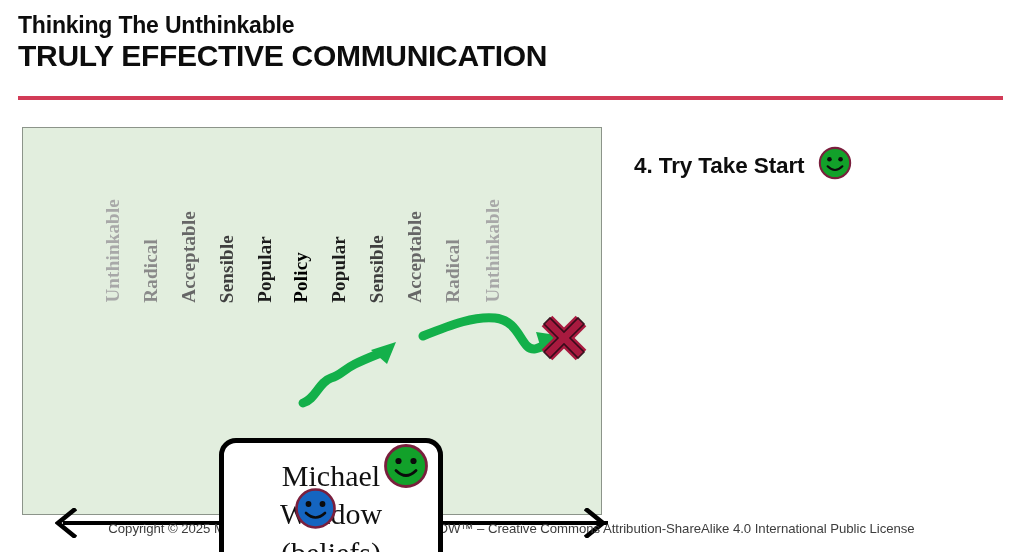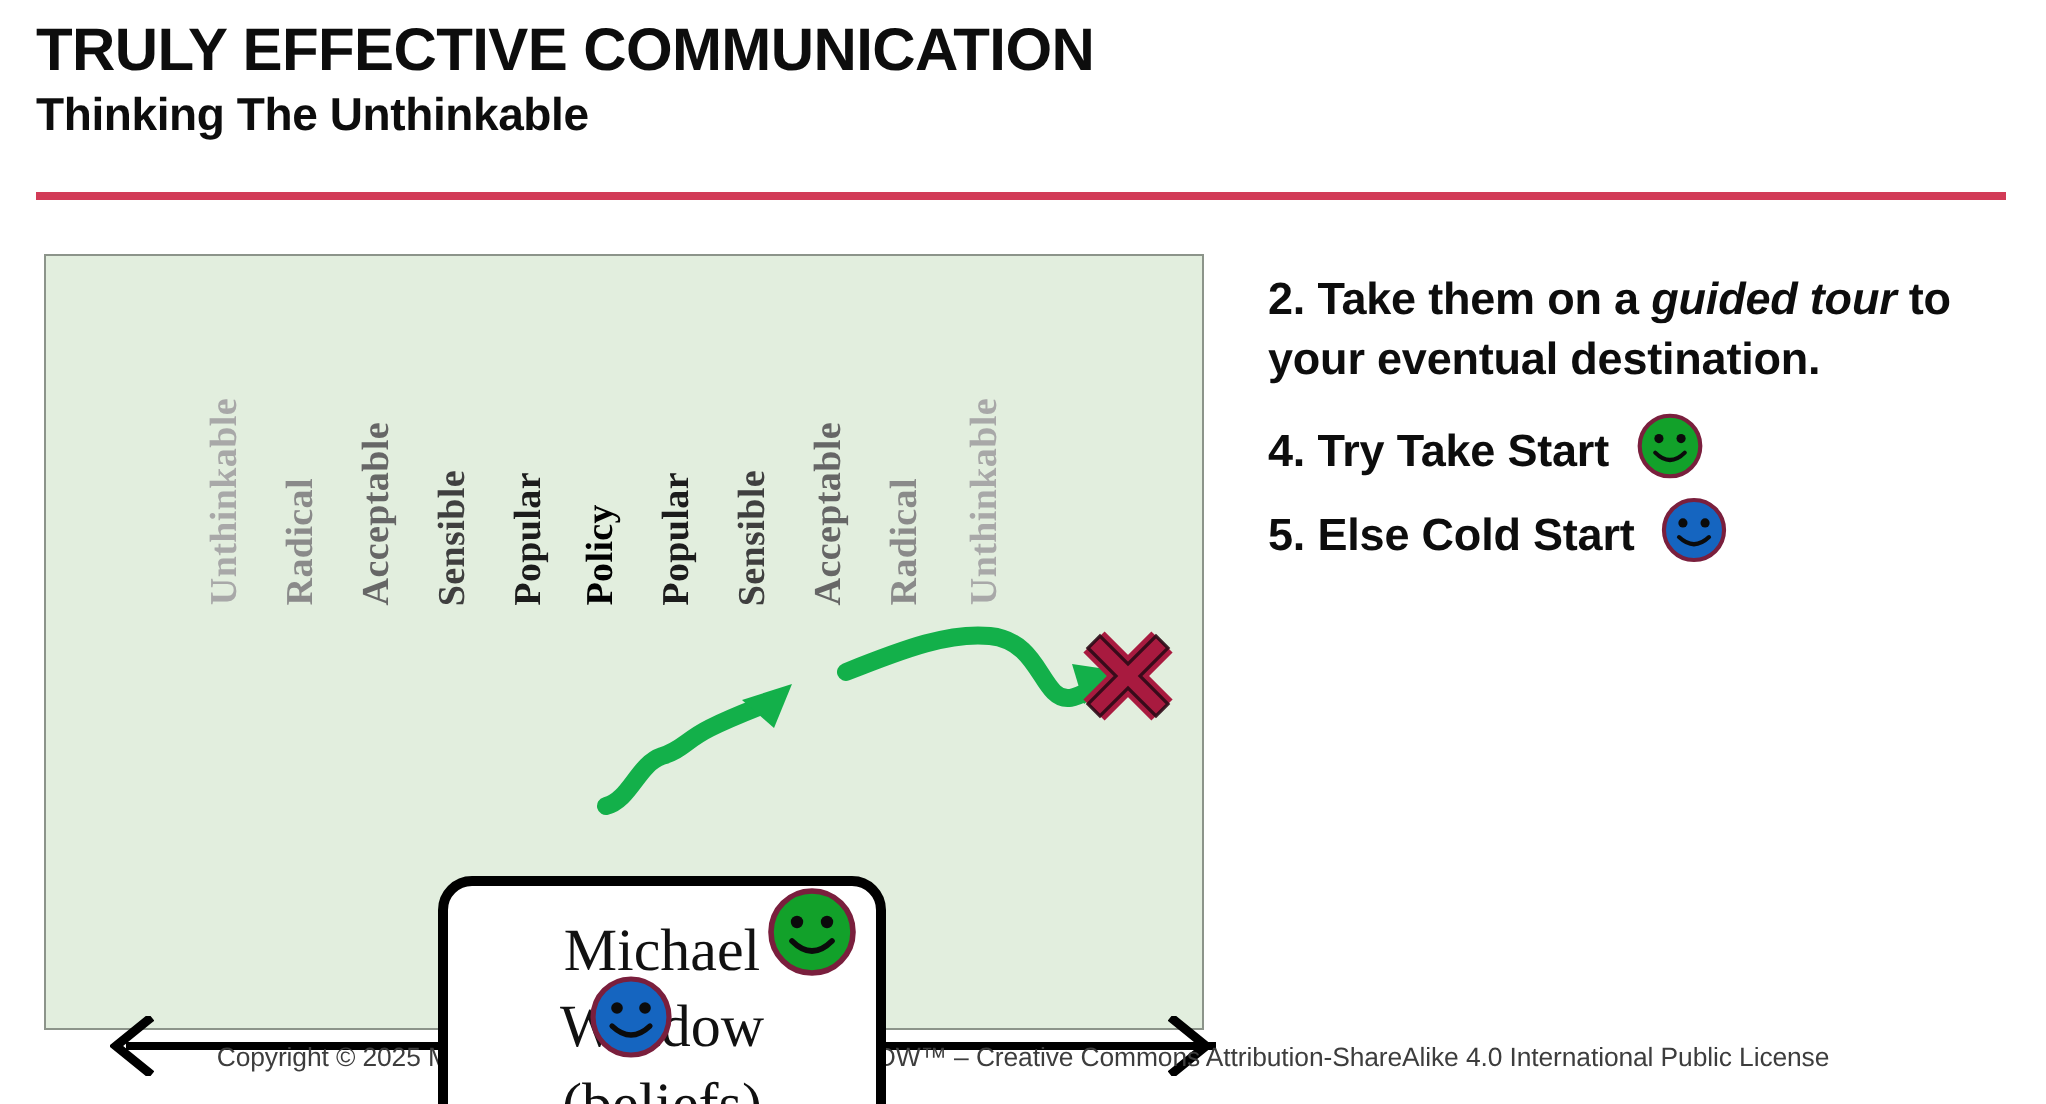--- a/index.html
+++ b/index.html
@@ -177,22 +177,22 @@
     font-size: 13.2px;
     color: #3d3d3d;
     letter-spacing: -0.05px;
     white-space: nowrap;
   }
 </style>
 </head>
 <body>
 
 <div id="header">
+  <div id="title-sub">Thinking The Unthinkable</div>
   <div id="title-main">TRULY EFFECTIVE COMMUNICATION</div>
-  <div id="title-sub">Thinking The Unthinkable</div>
 </div>
 <div id="header-rule"></div>
 
 <div id="diagram-panel">
 
   <div id="scale-labels">
       <div class="scale-label" style="left: 80px; color: rgb(168, 168, 168);">Unthinkable</div>
       <div class="scale-label" style="left: 118px; color: rgb(138, 138, 138);">Radical</div>
       <div class="scale-label" style="left: 156px; color: rgb(102, 102, 102);">Acceptable</div>
       <div class="scale-label" style="left: 194px; color: rgb(63, 63, 63);">Sensible</div>
@@ -256,44 +256,28 @@
       <circle cx="23" cy="23" r="20.5" fill="#12a12a" stroke="#7a1f3d" stroke-width="2.8"></circle>
       <circle cx="15.5" cy="18" r="3.1" fill="#0b0b0b"></circle>
       <circle cx="30.5" cy="18" r="3.1" fill="#0b0b0b"></circle>
       <path d="M 13,27.5 Q 23,37.5 33,27.5" fill="none" stroke="#0b0b0b" stroke-width="2.8" stroke-linecap="round"></path>
     </svg>
   </div>
 </div>
 
 <div id="steps">
   <div class="step-gap"></div>
-  <div class="step">
-    <span>2.</span>
-    <span>Take them on a </span><em>guided tour</em><span> to your eventual destination.</span>
-  </div>
   <div class="step-gap"></div>
   <div class="step">
     <span>4.</span>
     <span>Try Take Start</span>
     <span class="inline-smiley">
       <svg width="34" height="34" viewBox="0 0 46 46">
         <circle cx="23" cy="23" r="20.5" fill="#12a12a" stroke="#7a1f3d" stroke-width="2.8"></circle>
         <circle cx="15.5" cy="18" r="3.1" fill="#0b0b0b"></circle>
         <circle cx="30.5" cy="18" r="3.1" fill="#0b0b0b"></circle>
         <path d="M 13,27.5 Q 23,37.5 33,27.5" fill="none" stroke="#0b0b0b" stroke-width="2.8" stroke-linecap="round"></path>
       </svg>
     </span>
   </div>
-  <div class="step">
-    <span>5.</span>
-    <span>Else Cold Start</span>
-    <span class="inline-smiley">
-      <svg width="34" height="34" viewBox="0 0 43 43">
-        <circle cx="21.5" cy="21.5" r="19" fill="#1565c0" stroke="#7a1f3d" stroke-width="2.6"></circle>
-        <circle cx="14.5" cy="17" r="2.9" fill="#0b0b0b"></circle>
-        <circle cx="28.5" cy="17" r="2.9" fill="#0b0b0b"></circle>
-        <path d="M 12,26 Q 21.5,35 31,26" fill="none" stroke="#0b0b0b" stroke-width="2.6" stroke-linecap="round"></path>
-      </svg>
-    </span>
-  </div>
 </div>
 
 <div id="footer">Copyright © 2025 Michael Herman (Alberta, Canada) – TDW™ – Creative Commons Attribution-ShareAlike 4.0 International Public License</div>
 
 </body></html>

